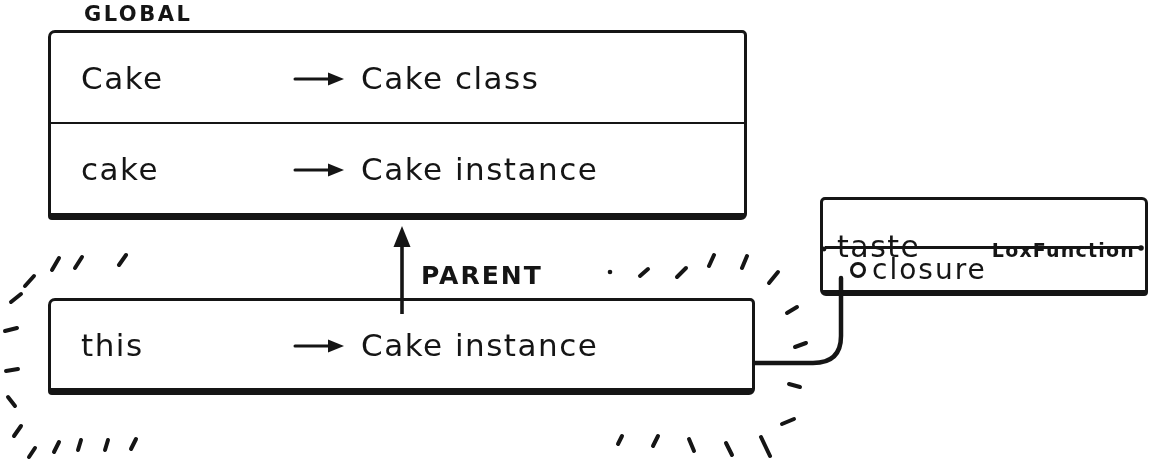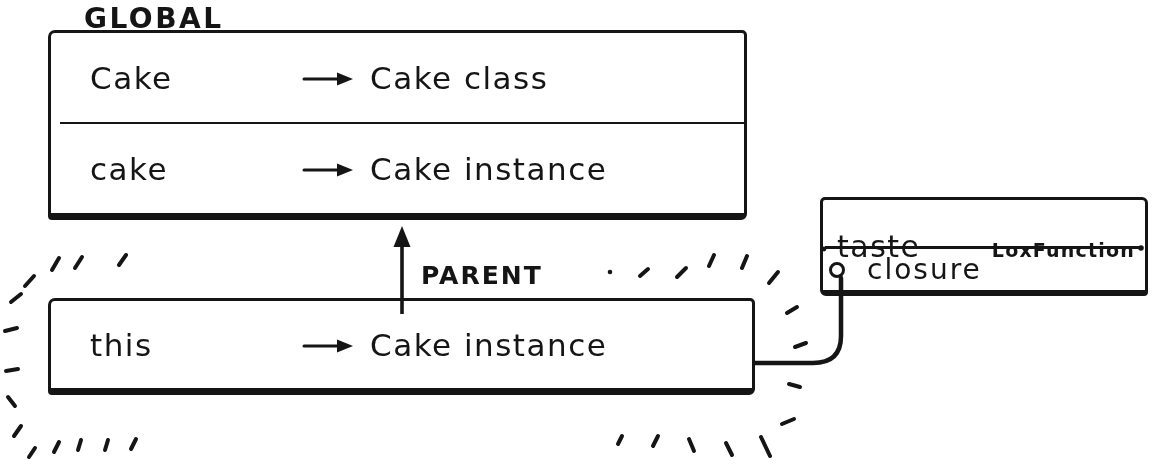--- a/index.html
+++ b/index.html
@@ -11,33 +11,32 @@
     width: 1152px; height: 464px;
     background: var(--paper);
     color: var(--ink);
     font-family: "DejaVu Sans", sans-serif;
     overflow: hidden;
   }
 
   
   .env-label {
     position: absolute;
-    font-size: 28px; font-weight: bold;
+    font-size: 21px; font-weight: bold;
     letter-spacing: 2.5px;
     white-space: nowrap;
   }
   .env-box {
     position: absolute;
     background: var(--paper);
     border: 3.5px solid var(--ink);
     border-bottom-width: 7px;
     border-radius: 7px 5px 6px 4px;
     display: flex; flex-direction: column;
     z-index: 1;
-    padding-left: 9px;
   }
   .env-row {
     flex: 1;
     display: flex; align-items: center;
     padding-left: 30px;
   }
   .row-divider { border-top: 2.5px solid var(--ink); }
   .var-name  { font-size: 31px; letter-spacing: 1.5px; width: 212px; }
   .var-value { font-size: 31px; letter-spacing: 1.5px; margin-left: 16px; white-space: nowrap; }
   .row-arrow { flex: 0 0 auto; color: var(--ink); }
@@ -64,22 +63,21 @@
     height: 46px;
     display: flex; align-items: baseline; justify-content: space-between;
     padding: 2px 10px 0 14px;
   }
   .fn-name { font-size: 30px; letter-spacing: 1.5px; }
   .fn-type { font-size: 19px; font-weight: bold; letter-spacing: 1.2px; margin-top: 37px; }
   .fn-divider { border-top: 3px solid var(--ink); margin: 0 2px; }
   .fn-field {
     flex: 1;
     display: flex; align-items: center;
-    padding-left: 6px;
-    gap: 16px;
+    padding-left: 27px;
   }
   .field-dot {
     width: 16px; height: 16px;
     border: 3.5px solid var(--ink); border-radius: 50%;
     background: var(--paper);
     flex: 0 0 auto;
   }
   .fn-field-label { font-size: 28px; letter-spacing: 2px; margin-left: 6px; }
 
   

